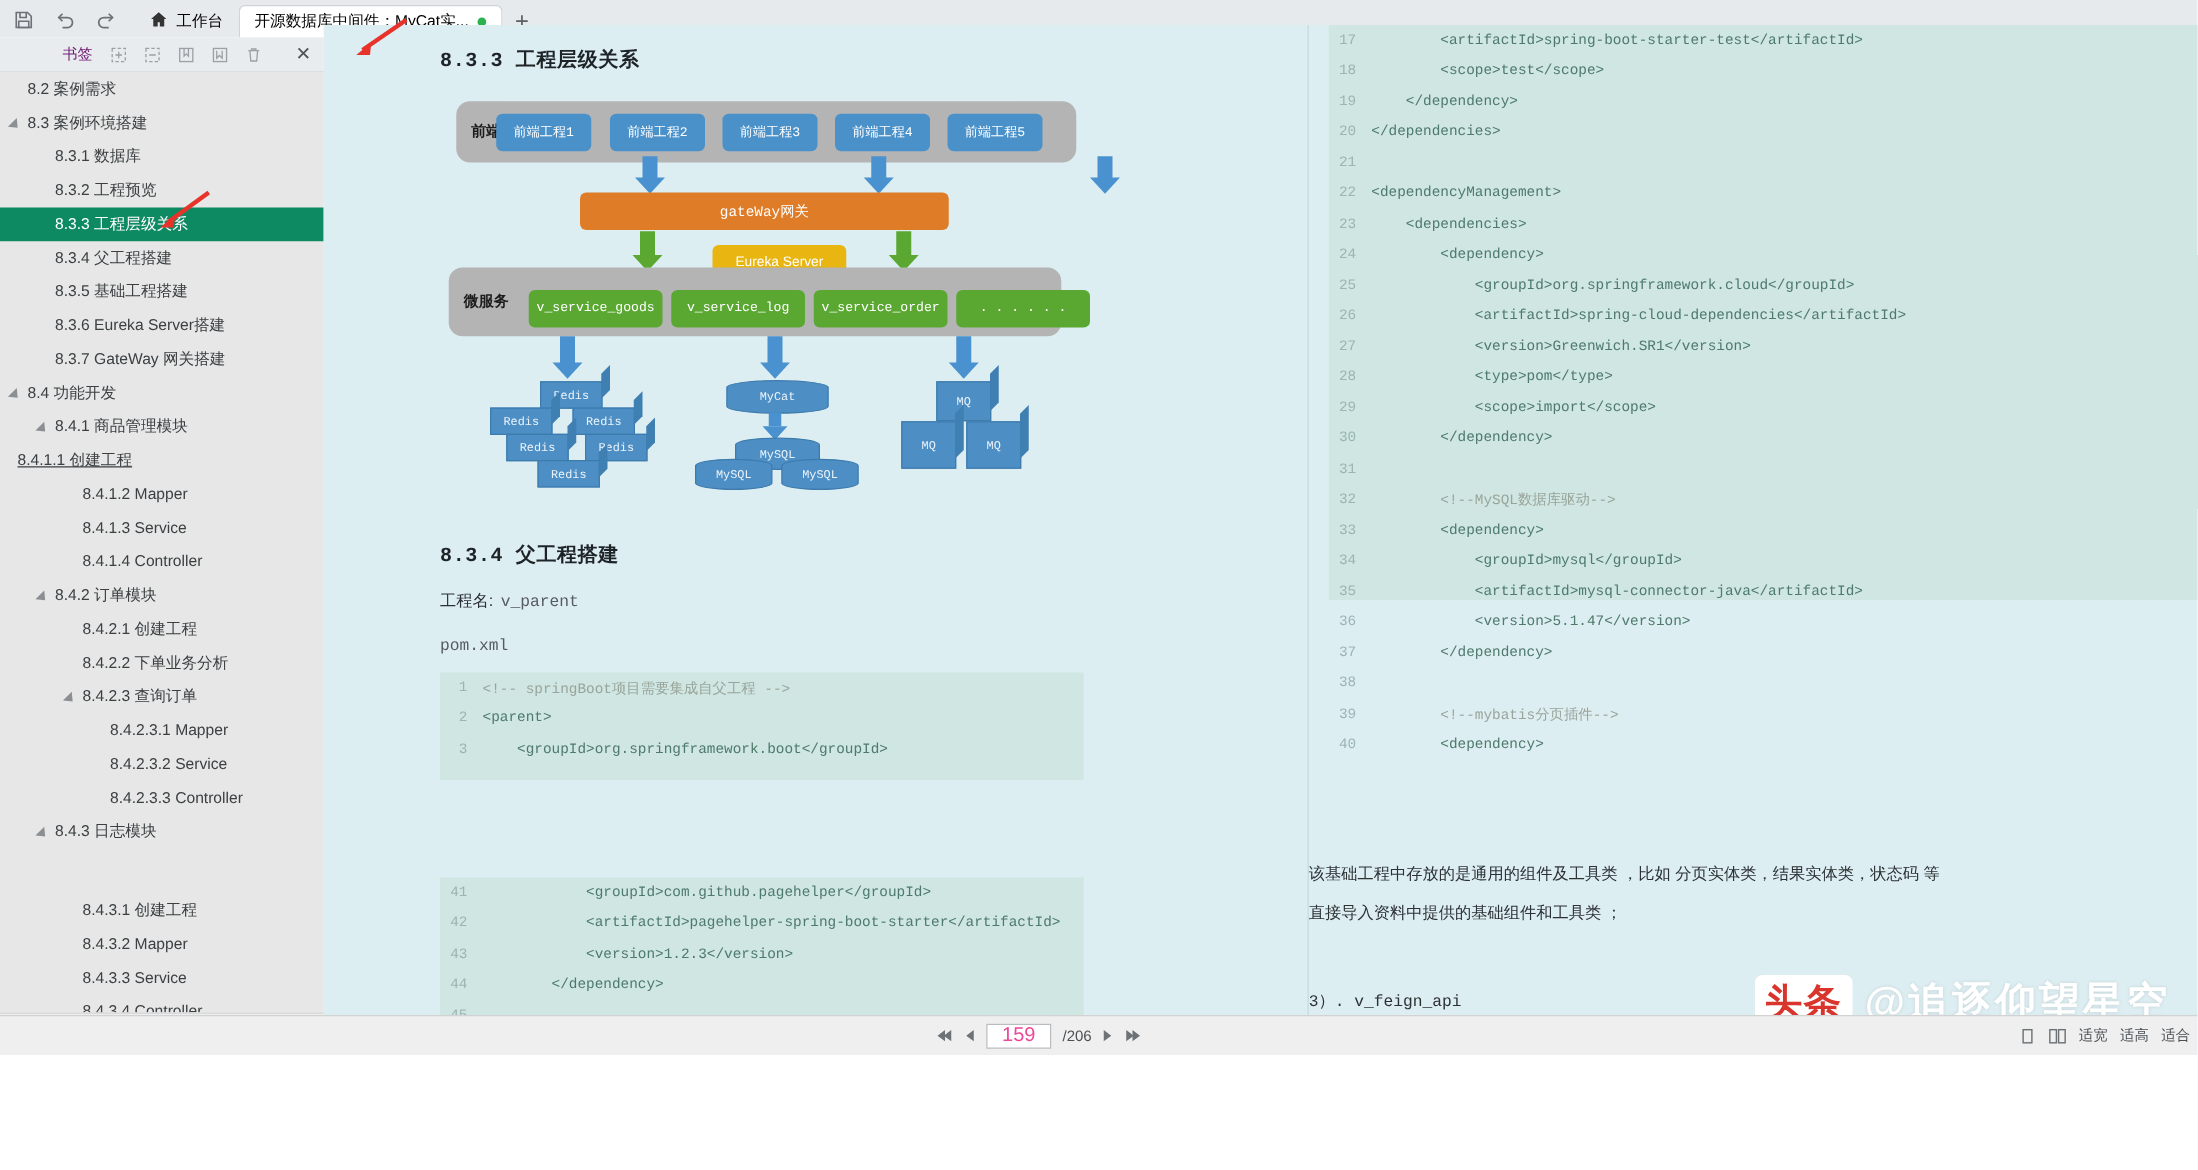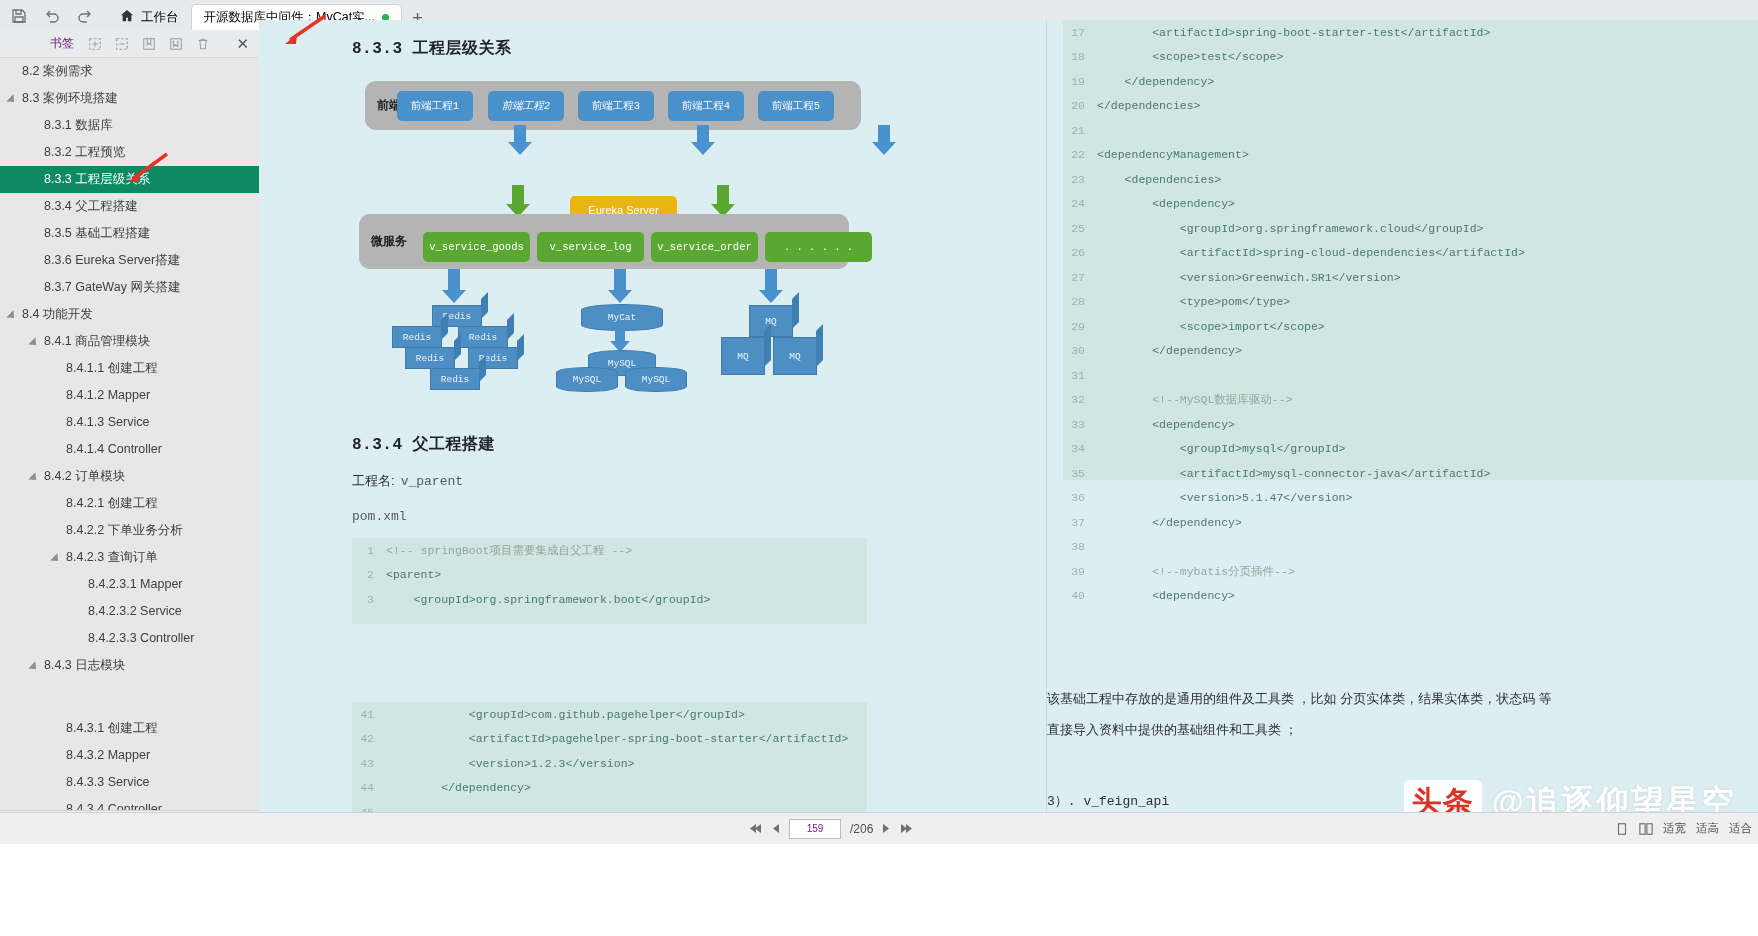--- a/index.html
+++ b/index.html
@@ -161,21 +161,21 @@
   
   .bottombar {
     position: absolute; top: 812px; left: 0; width: 1758px; height: 32px;
     background: #efefef; border-top: 1px solid #d2d2d2;
     display: flex; align-items: center;
   }
   .navgroup { position: absolute; left: 749px; display: flex; align-items: center; gap: 9px; }
   .navbtn { color: #6d7276; font-size: 11px; display: flex; align-items: center; }
   .pagebox {
     width: 52px; height: 20px; border: 1px solid #b9bdc0; background: #fff;
-    font-size: 10px; color: #701a75; text-align: center; line-height: 18px;
+    font-size: 16px; color: #ec4899; text-align: center; line-height: 18px;
   }
   .pagetotal { font-size: 12px; color: #4a4f54; }
   .rightgroup { position: absolute; right: 6px; display: flex; align-items: center; gap: 10px; }
   .rg-ic { color: #6d7276; display: flex; align-items: center; }
   .rg-ic svg { width: 14px; height: 14px; }
   .rg-txt { font-size: 11.5px; color: #4a4f54; }
 
   
   .watermark {
     position: absolute; right: 22px; top: 760px; display: flex; align-items: center;
@@ -309,21 +309,21 @@
         <span class="lbl">8.3.7 GateWay 网关搭建</span>
       </div>
       <div class="outline-item" style="padding-left: 8px;">
         <span class="twisty open"></span>
         <span class="lbl">8.4 功能开发</span>
       </div>
       <div class="outline-item" style="padding-left: 30px;">
         <span class="twisty open"></span>
         <span class="lbl">8.4.1 商品管理模块</span>
       </div>
-      <div class="outline-item" style="padding-left: 52px;">
+      <div class="outline-item" style=" text-decoration: underline;">
         <span class="twisty"></span>
         <span class="lbl">8.4.1.1 创建工程</span>
       </div>
       <div class="outline-item" style="padding-left: 52px;">
         <span class="twisty"></span>
         <span class="lbl">8.4.1.2 Mapper</span>
       </div>
       <div class="outline-item" style="padding-left: 52px;">
         <span class="twisty"></span>
         <span class="lbl">8.4.1.3 Service</span>
@@ -395,38 +395,39 @@
     <div class="page left">
 
       <h2 class="sec" style="position:absolute;left:93px;top:18px;">8.3.3 工程层级关系</h2>
 
       <div class="diagram" style="left:0;top:45px;width:787px;height:340px;">
 
         <div class="band" style="left:106px;top:16px;width:496px;height:49px;">
           <span class="bandlabel">前端</span>
         </div>
         <div class="node blue" style="position:absolute;left:138px;top:26px;width:76px;height:30px;">前端工程1</div>
-        <div class="node blue" style="position:absolute;left:229px;top:26px;width:76px;height:30px;font-style:italic;">前端工程2</div>
+        <div class="node blue" style="position:absolute;left:229px;top:26px;width:76px;height:30px;">前端工程2</div>
         <div class="node blue" style="position:absolute;left:319px;top:26px;width:76px;height:30px;">前端工程3</div>
         <div class="node blue" style="position:absolute;left:409px;top:26px;width:76px;height:30px;">前端工程4</div>
         <div class="node blue" style="position:absolute;left:499px;top:26px;width:76px;height:30px;">前端工程5</div>
 
         <div class="arrow blue" style="left:249px;top:60px;width:24px;height:30px;">
           <div class="shaft" style="top:0;width:12px;height:18px;"></div>
             <div class="head"></div>
         </div>
         <div class="arrow blue" style="left:432px;top:60px;width:24px;height:30px;">
           <div class="shaft" style="top:0;width:12px;height:18px;"></div>
             <div class="head"></div>
         </div>
         <div class="arrow blue" style="left:613px;top:60px;width:24px;height:30px;">
           <div class="shaft" style="top:0;width:12px;height:18px;"></div>
             <div class="head"></div>
         </div>
 
+        <div class="node orange" style="position:absolute;left:205px;top:89px;width:295px;height:30px;font-size:11.5px;">gateWay网关</div>
 
         <div class="arrow green" style="left:247px;top:120px;width:24px;height:32px;">
           <div class="shaft" style="top:0;width:12px;height:20px;"></div>
             <div class="head"></div>
         </div>
         <div class="arrow green" style="left:452px;top:120px;width:24px;height:32px;">
           <div class="shaft" style="top:0;width:12px;height:20px;"></div>
             <div class="head"></div>
         </div>
 

